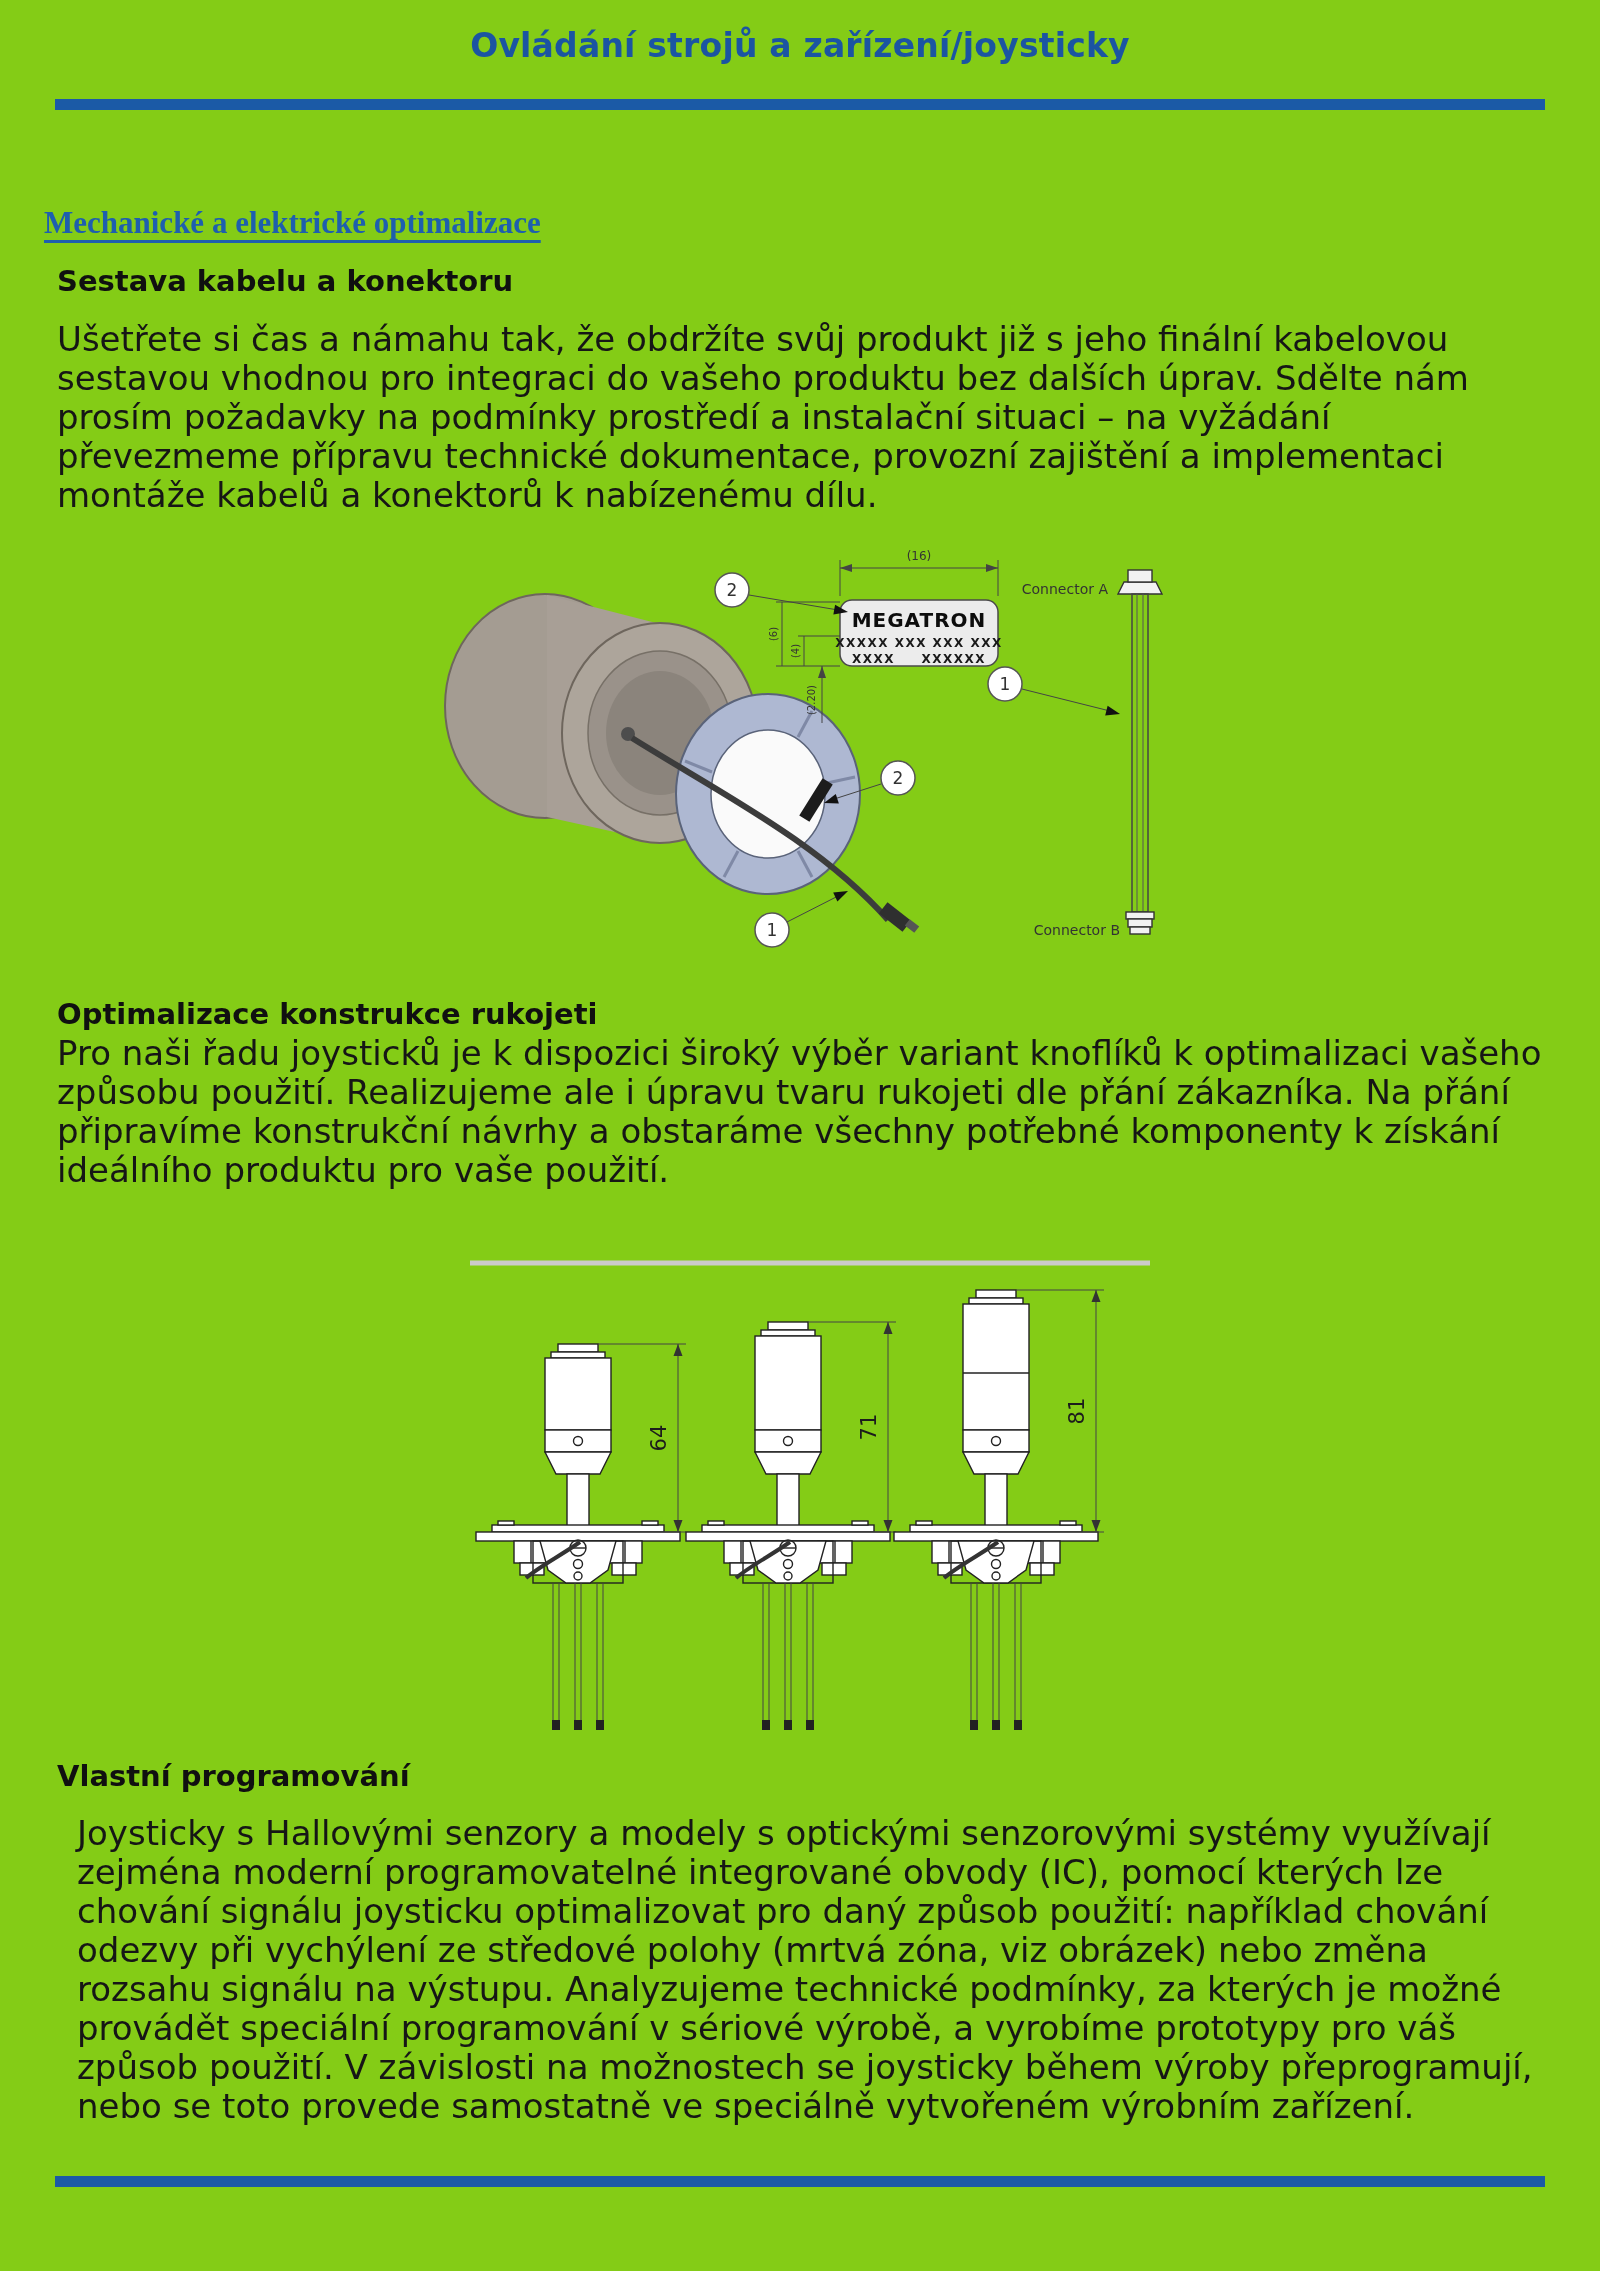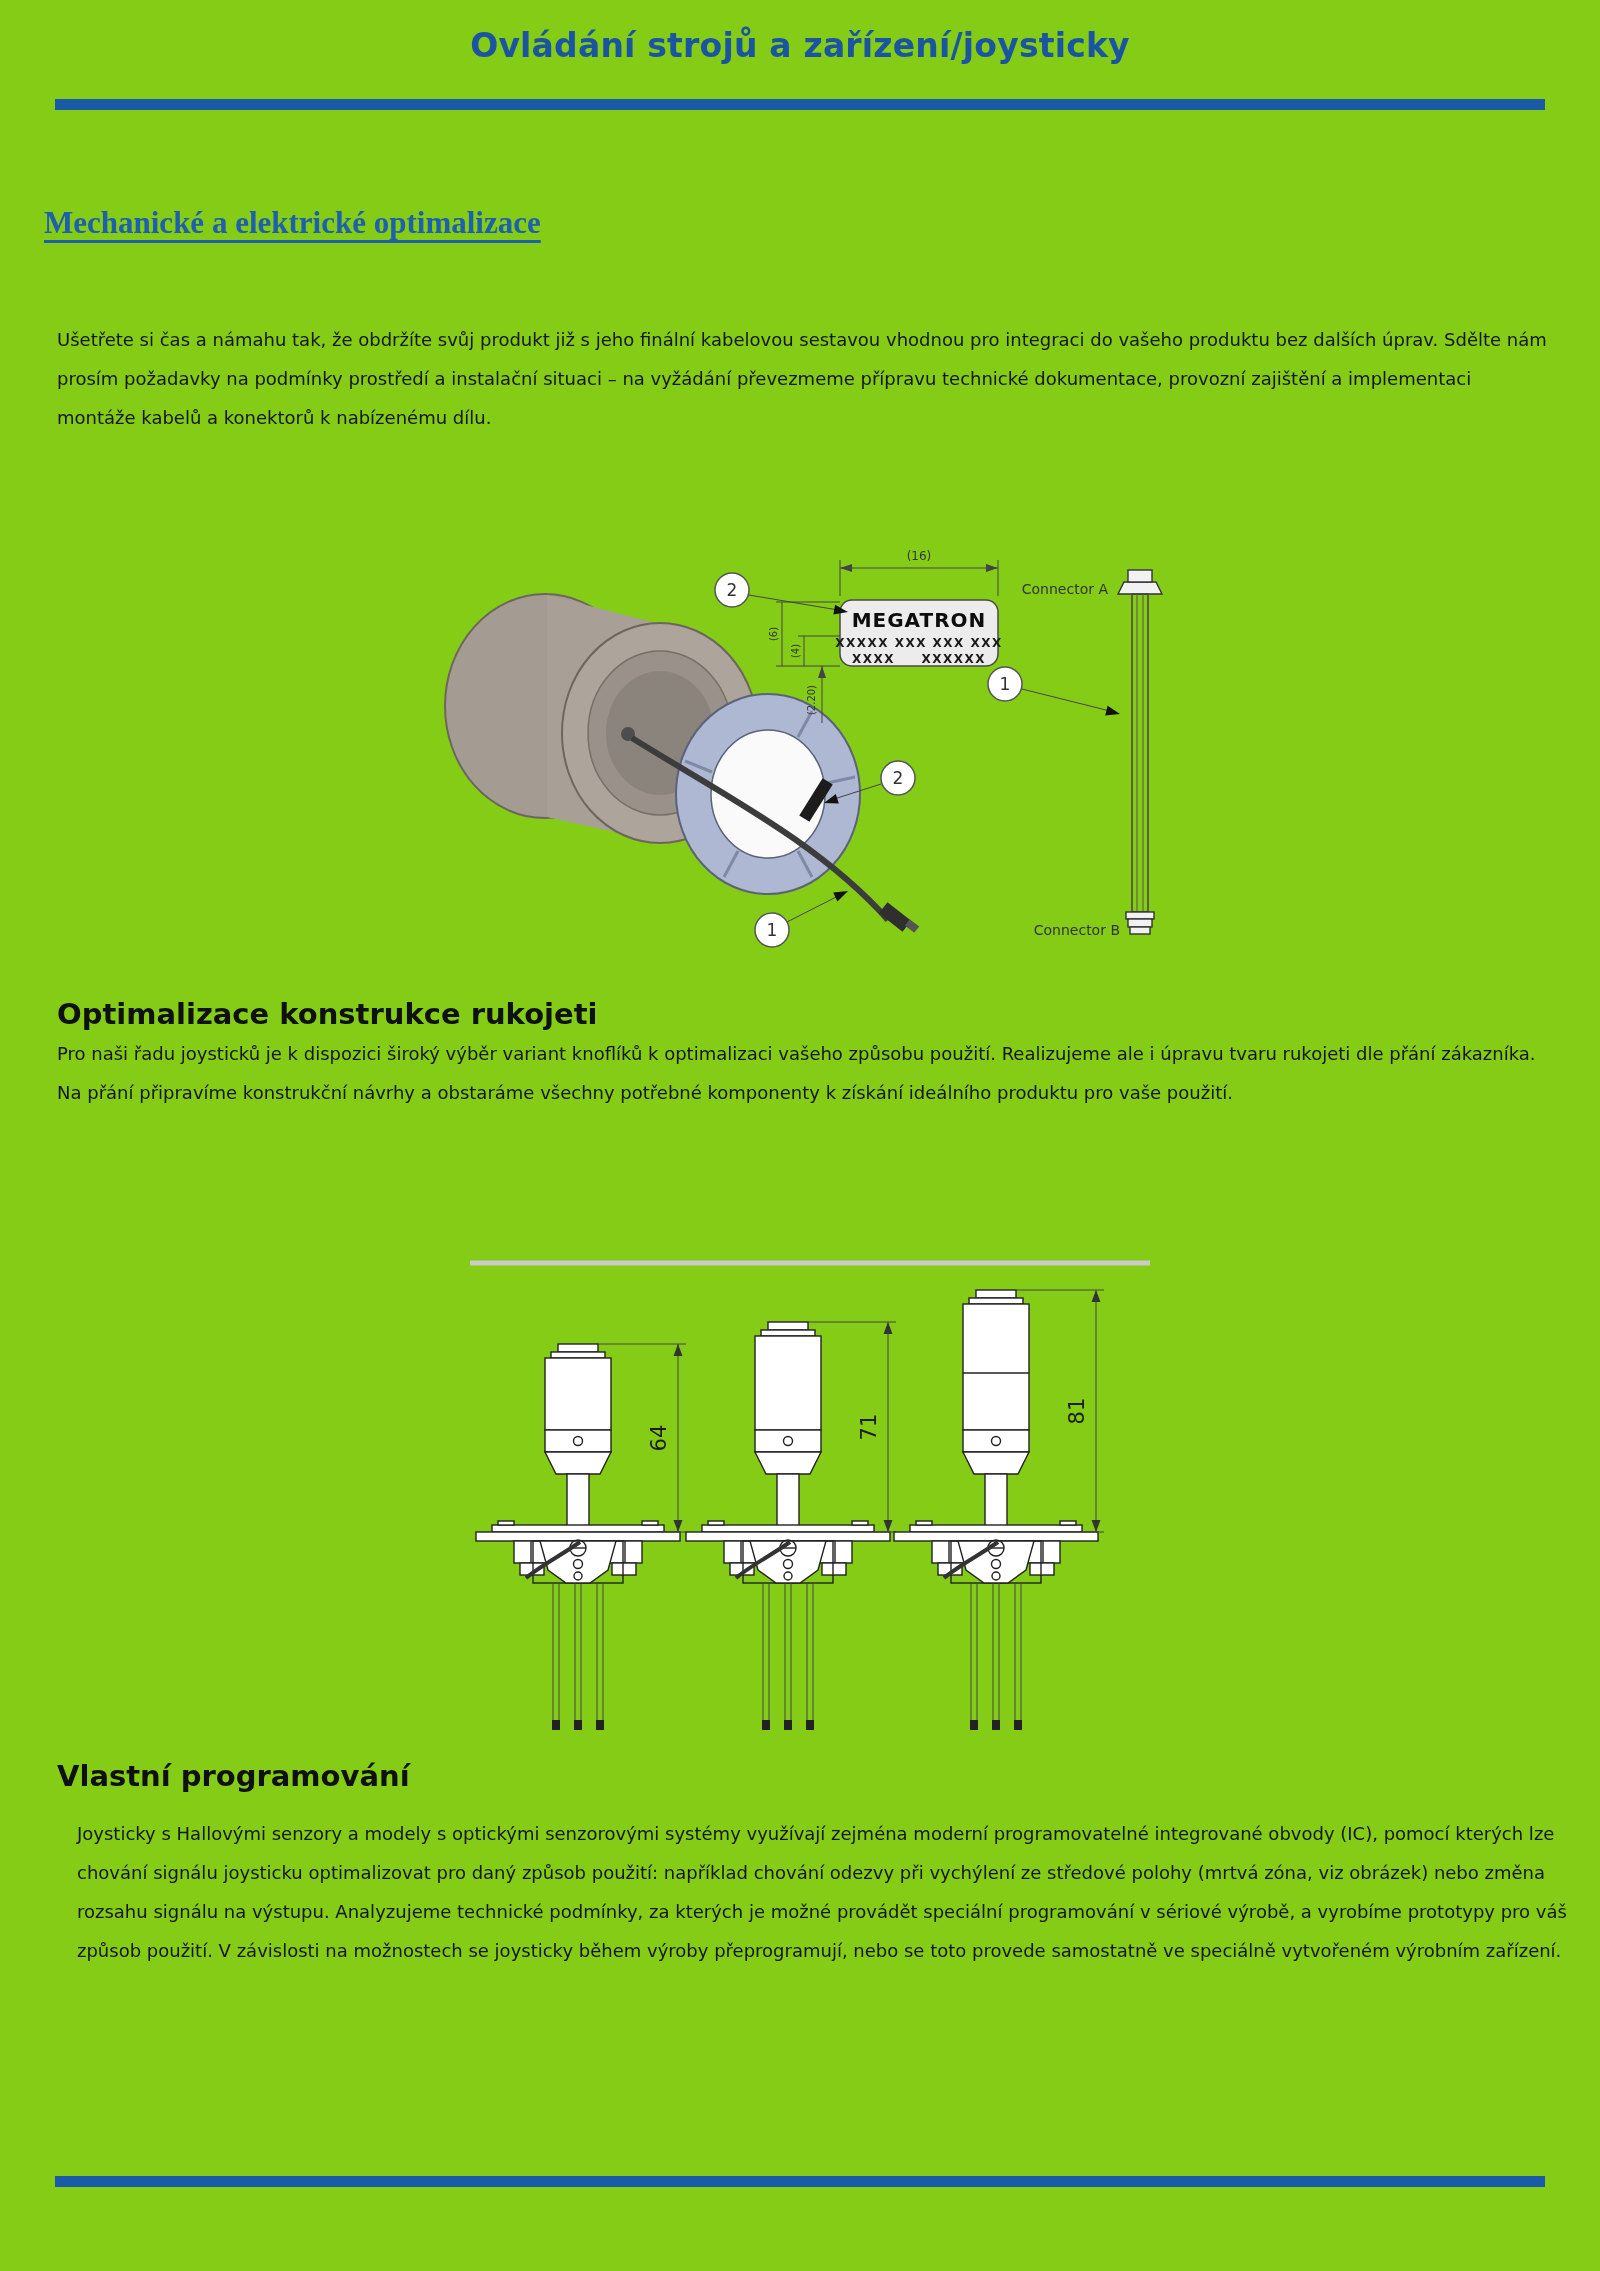--- a/index.html
+++ b/index.html
@@ -21,21 +21,21 @@
   }
   .subheading {
     position:absolute; left:57px; margin:0;
     font-size:29px; font-weight:bold; color:#101010;
   }
   .sub-cable   { top:264px; }
   .sub-handle  { top:997px; }
   .sub-prog    { top:1759px; }
   .para {
     position:absolute; left:57px; width:1492px; margin:0;
-    font-size:18px; line-height:39px; color:#161616;
+    font-size:34px; line-height:39px; color:#161616;
   }
   .para-cable  { top:320px; }
   .para-handle { top:1034px; }
   .para-prog   { top:1814px;margin-left:20px; }
   .fig { position:absolute; }
   .fig-connector { left:420px; top:538px;  width:820px; height:430px; }
   .fig-joysticks { left:460px; top:1248px; width:700px; height:490px; }
   .page-number {
     position:absolute; top:2194px; left:0; right:0; text-align:center;
     font-size:33px; font-weight:bold; color:#1b5aa6;
@@ -55,20 +55,21 @@
 </head>
 <body>
 
 <div class="page">
 
   <h1 class="doc-title">Ovládání strojů a zařízení/joysticky</h1>
   <div class="rule top-rule"></div>
 
   <h2 class="main-heading">Mechanické a elektrické optimalizace</h2>
 
+  <h3 class="subheading sub-cable">Sestava kabelu a konektoru</h3>
   <p class="para para-cable">Ušetřete si čas a námahu tak, že obdržíte svůj produkt již s jeho finální kabelovou sestavou vhodnou pro integraci do vašeho produktu bez dalších úprav. Sdělte nám prosím požadavky na podmínky prostředí a instalační situaci – na vyžádání převezmeme přípravu technické dokumentace, provozní zajištění a implementaci montáže kabelů a konektorů k nabízenému dílu.</p>
 
   <svg class="fig fig-connector" viewBox="0 0 820 430">
 
     <g>
       <ellipse cx="125" cy="168" rx="100" ry="112" fill="#a49c92" stroke="#6e665d" stroke-width="2"></ellipse>
       <polygon points="127,57 240,86 240,304 127,279" fill="#a89f96"></polygon>
       <ellipse cx="240" cy="195" rx="98" ry="110" fill="#ada59b" stroke="#6e665d" stroke-width="2"></ellipse>
       <ellipse cx="240" cy="195" rx="72" ry="82" fill="#9a928a" stroke="#777067" stroke-width="1.5"></ellipse>
       <ellipse cx="240" cy="195" rx="54" ry="62" fill="#8b847c"></ellipse>

